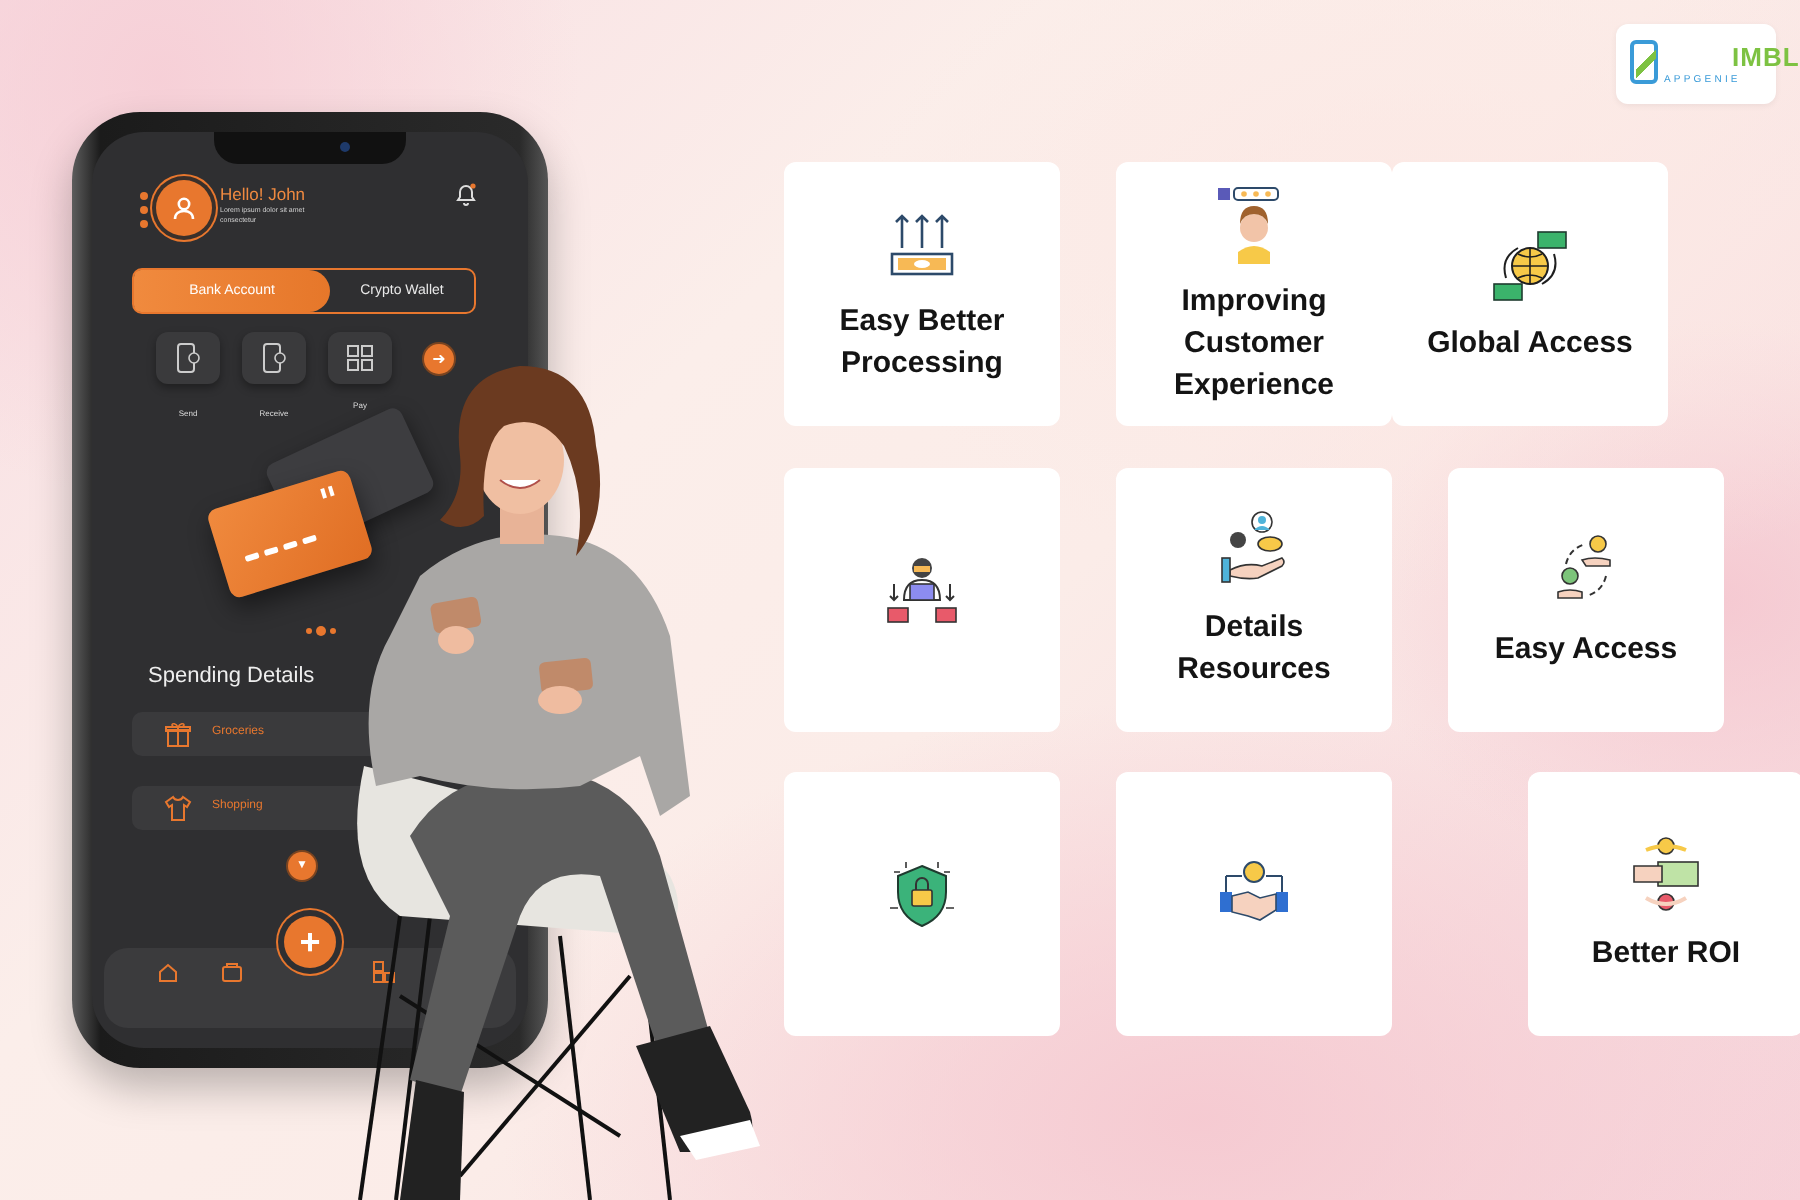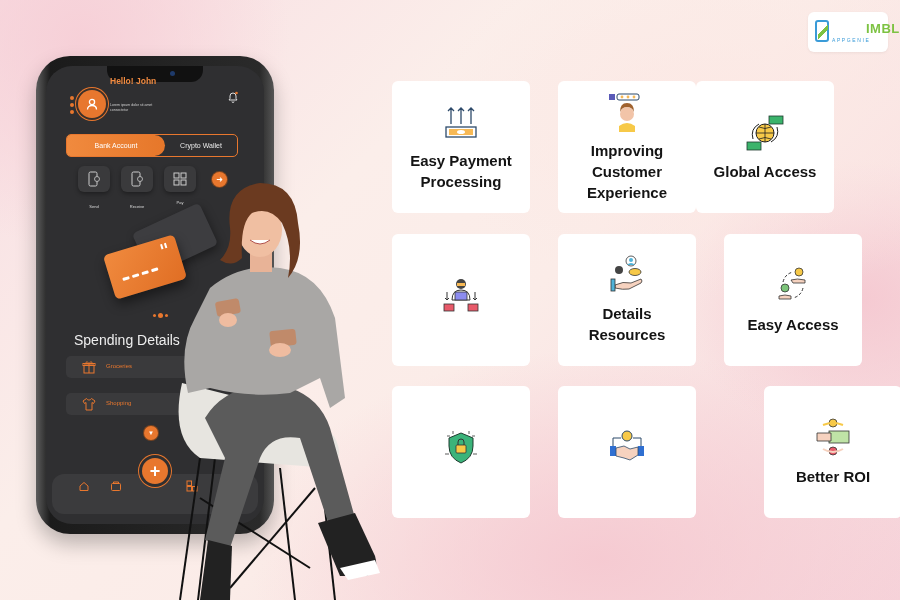--- a/index.html
+++ b/index.html
@@ -60,22 +60,22 @@
   }
   .menu-dots { position: absolute; left: 24px; top: 30px; width: 4px; }
   .menu-dots span { display: block; width: 4px; height: 4px; background: #e8772e; border-radius: 50%; margin-bottom: 3px; }
   .avatar {
     position: absolute; left: 32px; top: 24px; width: 28px; height: 28px;
     border-radius: 50%; background: #e8772e;
     box-shadow: 0 0 0 2px #3b302a, 0 0 0 3px #e8772e;
     display: flex; align-items: center; justify-content: center;
   }
   .greeting {
-    position: absolute; left: 64px; top: 10px;
-    font-size: 8.5px; font-weight: 700; color: #f08a40; text-align: right;
+    position: absolute; left: 64px; top: 26px;
+    font-size: 8.5px; font-weight: 400; color: #f08a40; text-align: right;
   }
   .greeting-sub {
     position: absolute; left: 64px; top: 37px; width: 60px;
     font-size: 3.5px; line-height: 4.5px; color: #cfcfcf;
   }
   .bell { position: absolute; right: 24px; top: 24px; width: 14px; height: 14px; }
 
   .acct-toggle {
     position: absolute; left: 20px; top: 68px; width: 172px; height: 23px;
     border: 1px solid #e8772e; border-radius: 5px;
@@ -116,21 +116,21 @@
   .card.orange .chips { position: absolute; left: 12px; top: 27px; display: flex; gap: 3px; }
   .card.orange .chips span { width: 7px; height: 3px; background: #fff; border-radius: 1px; }
   .card.orange .mark { position: absolute; right: 10px; top: 6px; width: 6px; height: 5px; border-left: 2px solid #fff; border-right: 2px solid #fff; }
 
   .pager { position: absolute; left: 107px; top: 247px; display: flex; gap: 2px; align-items: center; }
   .pager span { width: 3px; height: 3px; border-radius: 50%; background: #e8772e; }
   .pager span.on { width: 5px; height: 5px; }
 
   .spending-title {
     position: absolute; left: 28px; top: 266px;
-    font-size: 14px; color: #eee;
+    font-size: 11px; color: #eee;
   }
   .spend-item {
     position: absolute; left: 20px; width: 140px; height: 22px;
     background: #3a3a3c; border-radius: 5px;
   }
   .spend-item .ico { position: absolute; left: 16px; top: 4px; width: 14px; height: 14px; }
   .spend-item .lbl { position: absolute; left: 40px; top: 7px; font-size: 6px; color: #e8772e; }
   .expand-btn {
     position: absolute; left: 98px; top: 360px; width: 14px; height: 14px; border-radius: 50%;
     background: #e8772e; box-shadow: 0 0 0 1px #7a4420;
@@ -330,21 +330,21 @@
 <div id="features">
   <div class="feature-card" style="left:392px;top:81px">
     <svg class="f-icon" viewBox="0 0 40 40">
       <g stroke="#2d4a6a" stroke-width="1.3" fill="none">
         <path d="M10 22V6M7 9l3-3 3 3M20 22V6M17 9l3-3 3 3M30 22V6M27 9l3-3 3 3"></path>
         <rect x="5" y="25" width="30" height="10"></rect>
       </g>
       <rect x="8" y="27" width="24" height="6" fill="#f7b955"></rect>
       <ellipse cx="20" cy="30" rx="4" ry="2" fill="#fff"></ellipse>
     </svg>
-    <div class="f-label">Easy Payment
+    <div class="f-label">Easy Better
 Processing</div>
   </div>
 
   <div class="feature-card" style="left:558px;top:81px">
     <svg class="f-icon" viewBox="0 0 40 40">
       <rect x="2" y="2" width="6" height="6" fill="#5a5ab8"></rect>
       <rect x="10" y="2" width="22" height="6" rx="2" fill="none" stroke="#2d4a6a" stroke-width="1"></rect>
       <circle cx="15" cy="5" r="1.4" fill="#f7b955"></circle>
         <circle cx="21" cy="5" r="1.4" fill="#f7b955"></circle>
         <circle cx="27" cy="5" r="1.4" fill="#f7b955"></circle>

